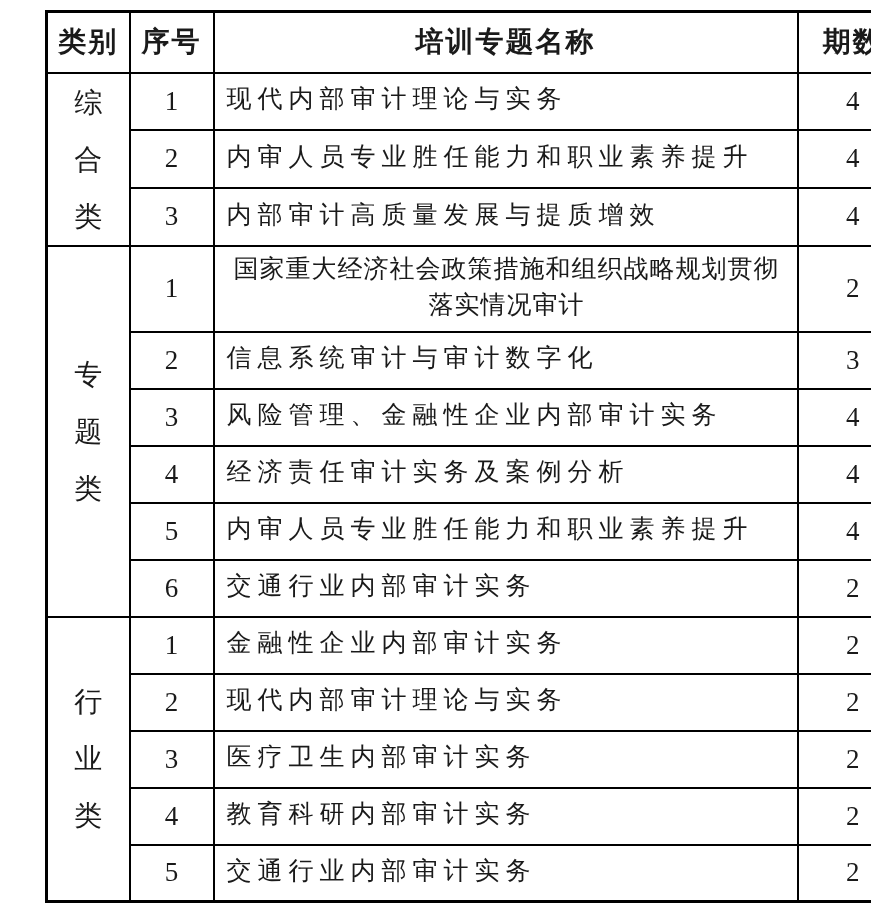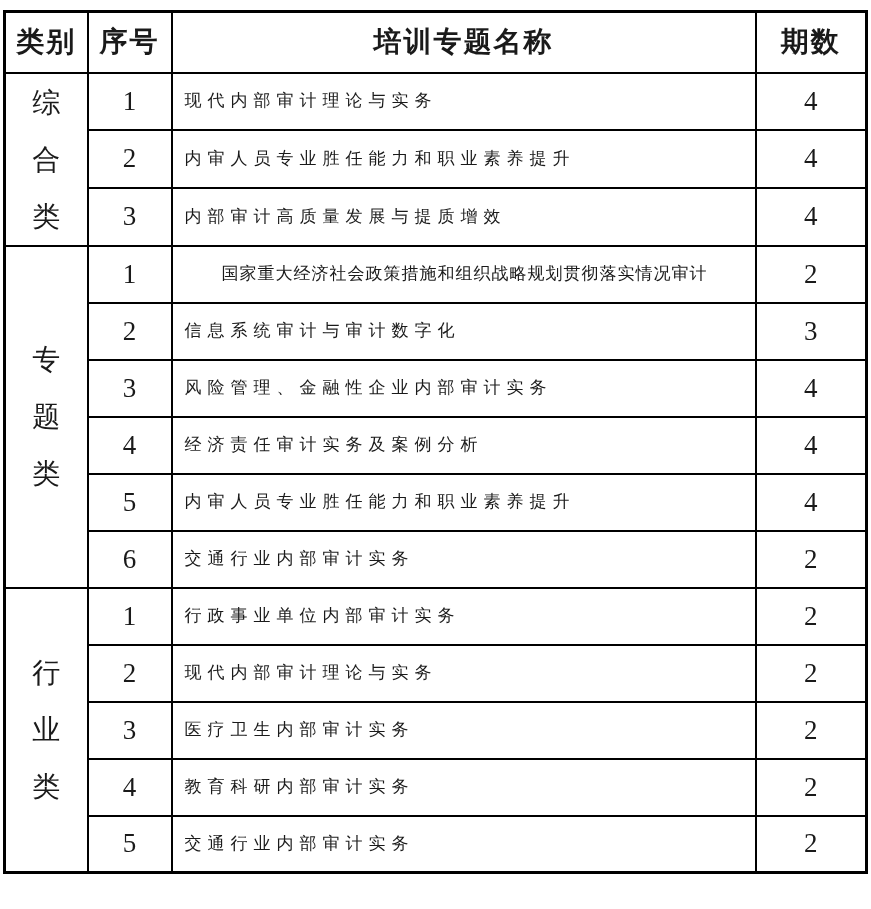--- a/index.html
+++ b/index.html
@@ -7,20 +7,21 @@
     padding: 0;
     background: #ffffff;
     width: 871px;
     height: 909px;
     overflow: hidden;
     font-family: "Liberation Serif", "DejaVu Serif", serif;
     color: #1a1a1a;
   }
   .page {
     padding: 10px 4px 0 3px;
+    margin-left: 42px;
   }
   table.training-table {
     border-collapse: collapse;
     table-layout: fixed;
     width: 862px;
     border: 3px solid #000;
   }
   col.c-cat  { width: 83px; }
   col.c-no   { width: 84px; }
   col.c-name { width: 584px; }
@@ -40,25 +41,26 @@
     font-weight: bold;
     text-align: center;
     letter-spacing: 2px;
   }
   td.no-cell, td.num-cell {
     font-size: 27px;
     text-align: center;
     letter-spacing: 0;
   }
   td.topic-cell {
-    font-size: 17px;
+    font-size: 25px;
     text-align: left;
     padding: 6px 10px 6px 12px;
     letter-spacing: 6px;
     line-height: 36px;
+    font-family: Liberation Mono, monospace;
   }
   tr.tall-row td.topic-cell {
     letter-spacing: 1px;
     text-align: center;
   }
   td.cat-cell {
     text-align: center;
     font-size: 28px;
   }
   .cat-char {
@@ -141,21 +143,21 @@
           <td class="topic-cell">交通行业内部审计实务</td>
           <td class="num-cell">2</td>
         </tr>
         <tr>
           <td class="cat-cell" rowspan="5">
             <div class="cat-char">行</div>
             <div class="cat-char">业</div>
             <div class="cat-char">类</div>
           </td>
           <td class="no-cell">1</td>
-          <td class="topic-cell">行政事业单位内部审计实务</td>
+          <td class="topic-cell">金融性企业内部审计实务</td>
           <td class="num-cell">2</td>
         </tr>
         <tr>
           <td class="no-cell">2</td>
           <td class="topic-cell">现代内部审计理论与实务</td>
           <td class="num-cell">2</td>
         </tr>
         <tr>
           <td class="no-cell">3</td>
           <td class="topic-cell">医疗卫生内部审计实务</td>

